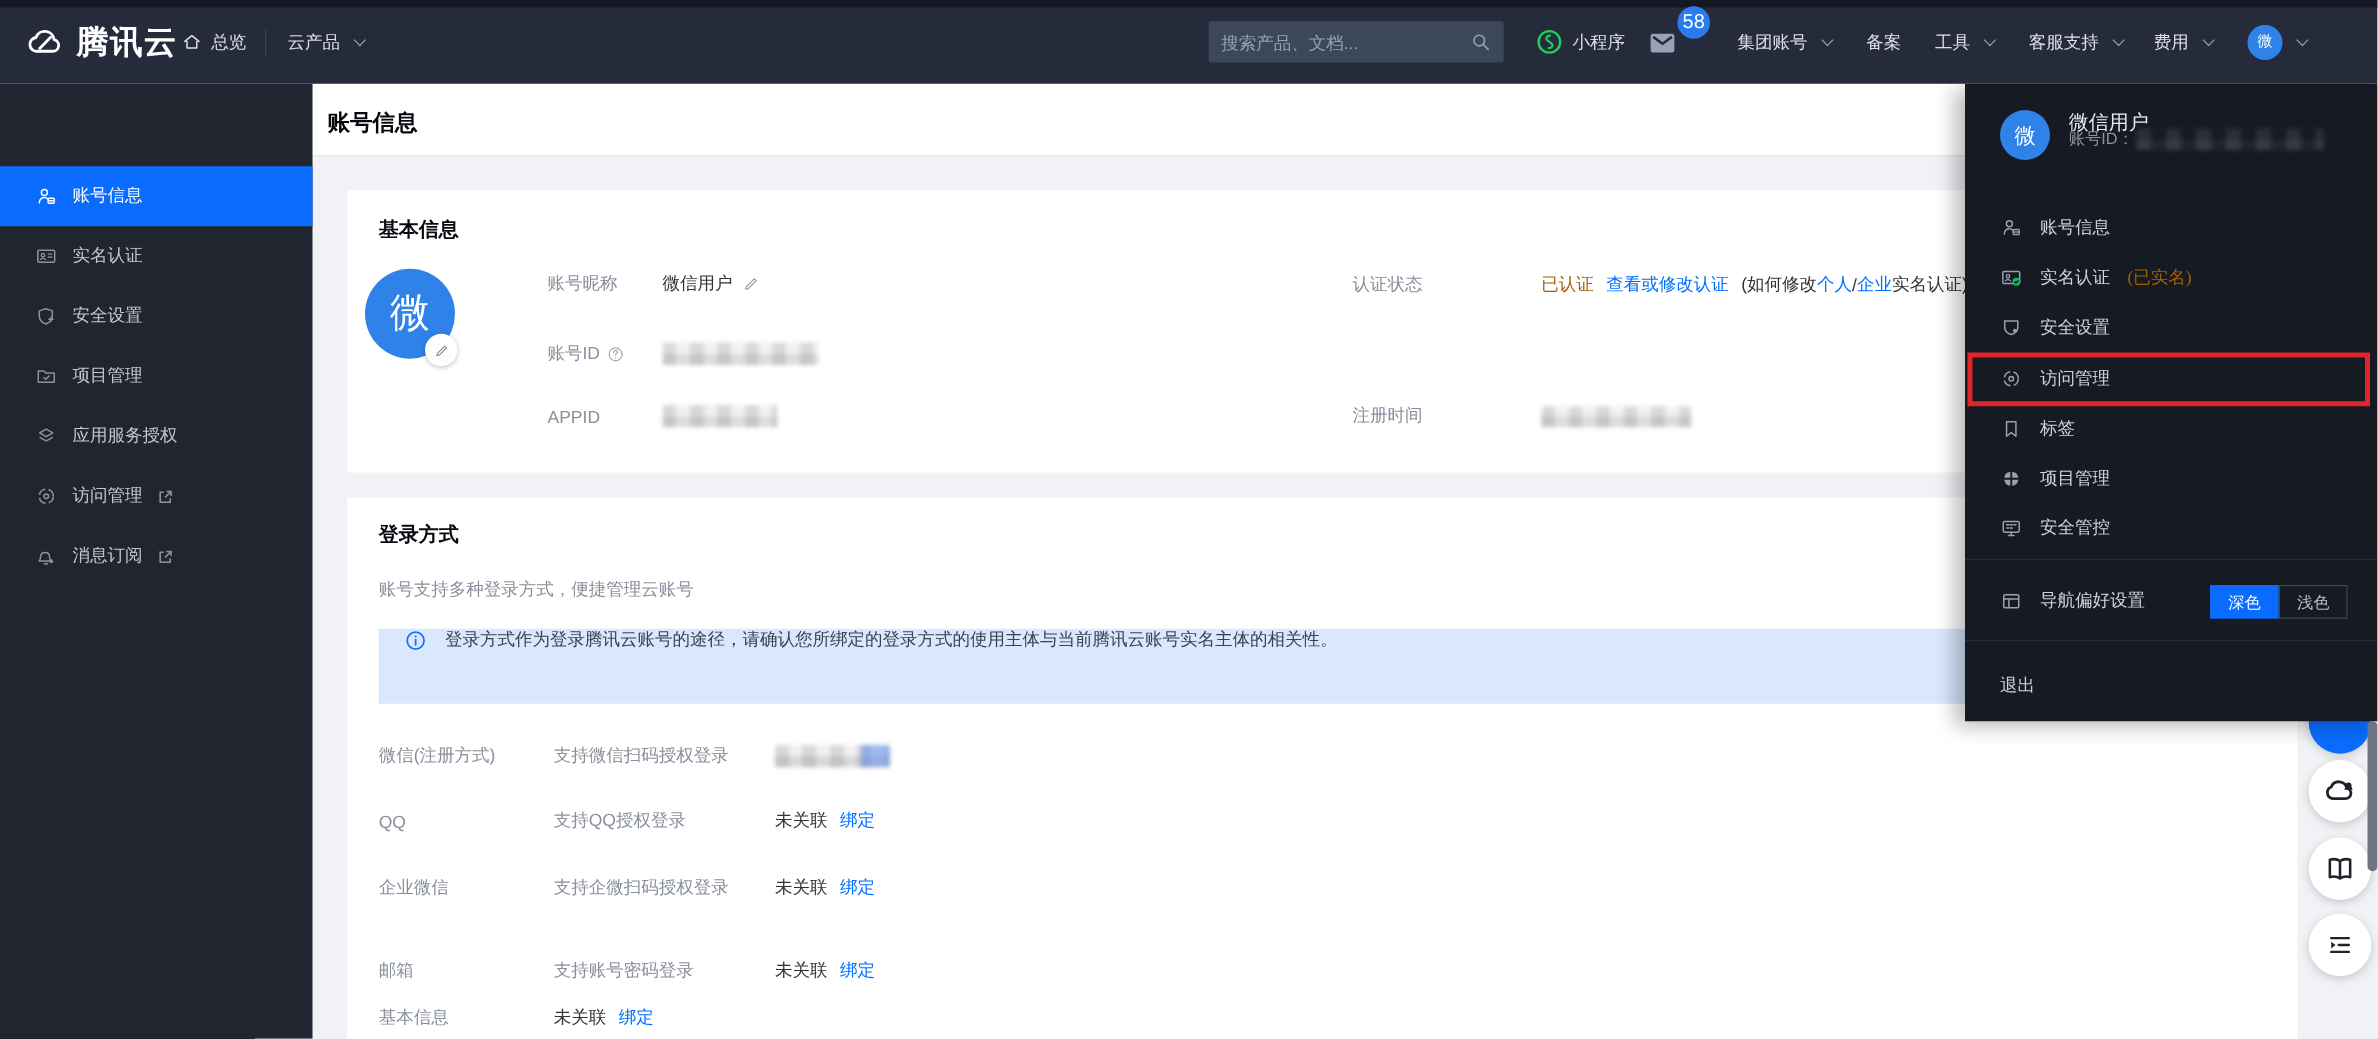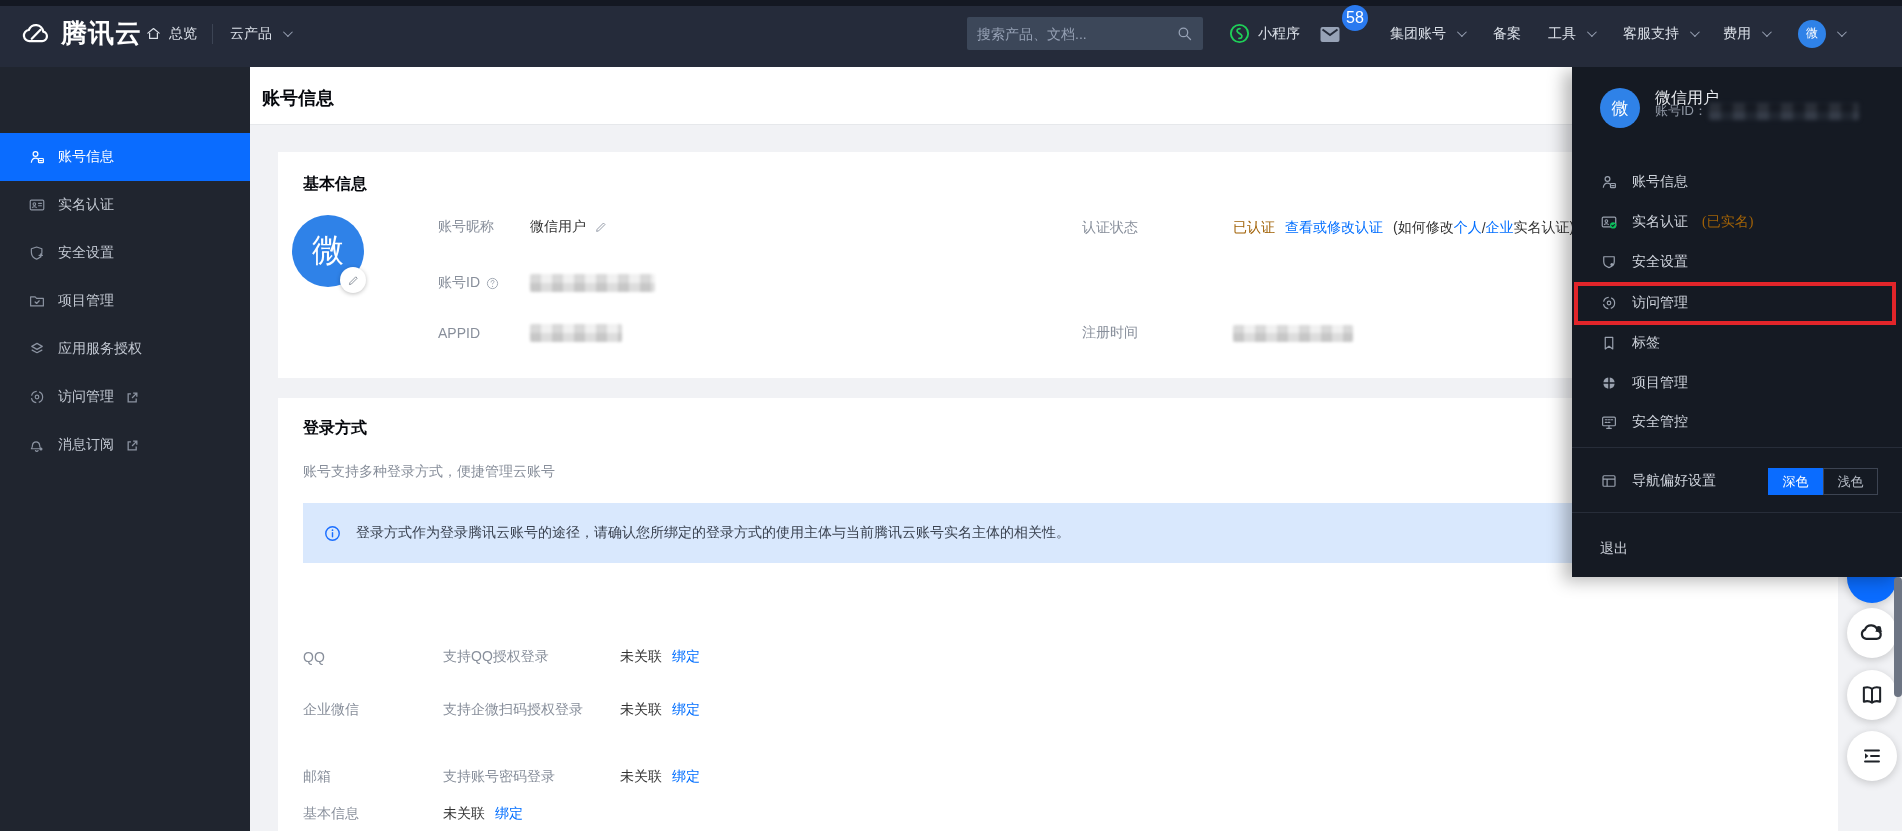--- a/index.html
+++ b/index.html
@@ -59,21 +59,21 @@
   .mosaic.blue-tail { background:
       linear-gradient(90deg, rgba(0,0,0,0) 0 75%, rgba(90,140,240,.55) 75% 100%),
       repeating-linear-gradient(90deg, rgba(0,0,0,.10) 0 11px, rgba(0,0,0,0) 11px 22px),
       repeating-linear-gradient(0deg, #d9d9d9 0 9px, #f0f0f0 9px 18px); }
   .mosaic.dark { filter:blur(2px);
     background:
       repeating-linear-gradient(90deg, rgba(255,255,255,.07) 0 12px, rgba(0,0,0,.18) 12px 24px),
       repeating-linear-gradient(0deg, #272e3b 0 8px, #1a1f29 8px 16px); }
 
   #banner { position:absolute; left:25px; top:105px; width:1512px; height:60px; background:#d9e8fd;
-    display:flex; align-items:center; gap:14px; padding:0 20px; color:#3a4250; }
+    display:flex; align-items:flex-start; gap:14px; padding:0 20px; color:#3a4250; }
   #banner .ic { color:#1a6eff; }
 
   .lm-row { position:absolute; left:25px; display:flex; align-items:center; height:20px; }
   .lm-name { width:140px; color:#888f9b; }
   .lm-desc { width:177px; color:#888f9b; }
 
   
   #user-panel { left:1572px; top:67px; width:330px; height:510px; background:#151a23; z-index:20;
     box-shadow:-8px 4px 16px rgba(0,0,0,.28); }
   .up-item { position:absolute; left:28px; display:flex; align-items:center; gap:14px; height:40px;
@@ -427,20 +427,25 @@
 
     <div id="banner">
       <span class="ic">
           <svg width="19" height="19">
             <use href="#i-info"></use>
           </svg>
         </span>
       <span>登录方式作为登录腾讯云账号的途径，请确认您所绑定的登录方式的使用主体与当前腾讯云账号实名主体的相关性。</span>
     </div>
 
+    <div class="lm-row" style="top:197px">
+      <span class="lm-name">微信(注册方式)</span>
+      <span class="lm-desc">支持微信扫码授权登录</span>
+      <span class="mosaic blue-tail" style="width:92px;height:18px"></span>
+    </div>
     <div class="lm-row" style="top:249px">
       <span class="lm-name">QQ</span>
       <span class="lm-desc">支持QQ授权登录</span>
       <span class="val" style="width:52px">未关联</span>
       <span class="link">绑定</span>
     </div>
     <div class="lm-row" style="top:302px">
       <span class="lm-name">企业微信</span>
       <span class="lm-desc">支持企微扫码授权登录</span>
       <span class="val" style="width:52px">未关联</span>

